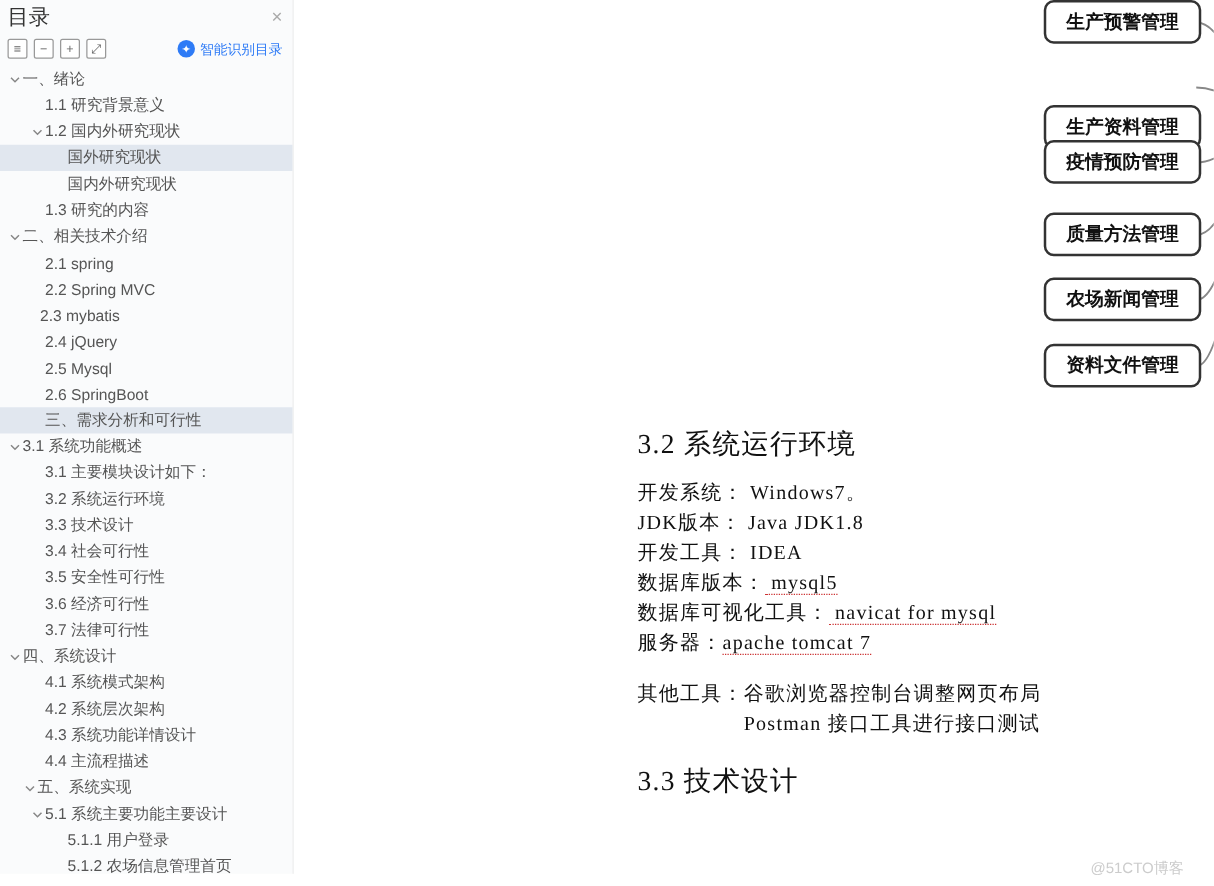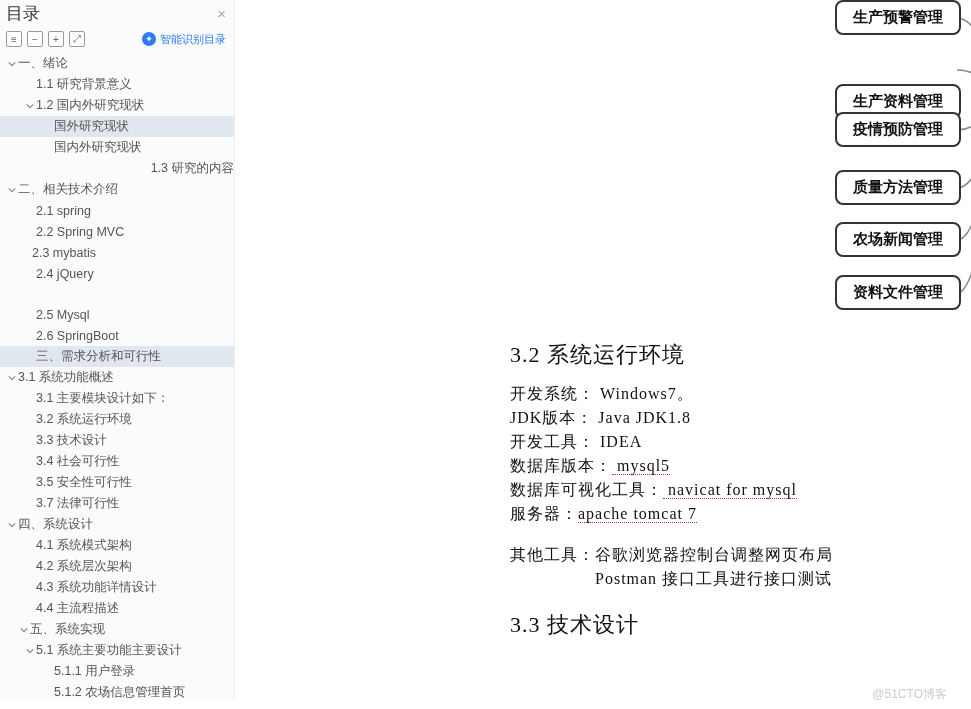--- a/index.html
+++ b/index.html
@@ -97,21 +97,21 @@
         <span class="lbl">1.2 国内外研究现状</span>
       </div>
       <div class="row sel" style="padding-left: 42px;">
         <span class="chev"></span>
         <span class="lbl">国外研究现状</span>
       </div>
       <div class="row" style="padding-left: 42px;">
         <span class="chev"></span>
         <span class="lbl">国内外研究现状</span>
       </div>
-      <div class="row" style="padding-left: 24px; justify-content: flex-end;">
+      <div class="row" style="padding-left: 24px;">
         <span class="chev"></span>
         <span class="lbl">1.3 研究的内容</span>
       </div>
       <div class="row" style="padding-left: 6px;">
         <span class="chev">
           <svg viewBox="0 0 10 10">
             <path d="M1 3 L5 7 L9 3" fill="none" stroke="#888" stroke-width="1.5"></path>
           </svg>
         </span>
         <span class="lbl">二、相关技术介绍</span>
@@ -125,21 +125,21 @@
         <span class="lbl">2.2 Spring MVC</span>
       </div>
       <div class="row" style="padding-left: 20px;">
         <span class="chev"></span>
         <span class="lbl">2.3 mybatis</span>
       </div>
       <div class="row" style="padding-left: 24px;">
         <span class="chev"></span>
         <span class="lbl">2.4 jQuery</span>
       </div>
-      <div class="row" style="padding-left: 24px; margin-top: 20px;">
+      <div class="row" style="padding-left: 24px;">
         <span class="chev"></span>
         <span class="lbl">2.5 Mysql</span>
       </div>
       <div class="row" style="padding-left: 24px;">
         <span class="chev"></span>
         <span class="lbl">2.6 SpringBoot</span>
       </div>
       <div class="row sel" style="padding-left: 24px;">
         <span class="chev"></span>
         <span class="lbl">三、需求分析和可行性</span>
@@ -164,20 +164,24 @@
         <span class="chev"></span>
         <span class="lbl">3.3 技术设计</span>
       </div>
       <div class="row" style="padding-left: 24px;">
         <span class="chev"></span>
         <span class="lbl">3.4 社会可行性</span>
       </div>
       <div class="row" style="padding-left: 24px;">
         <span class="chev"></span>
         <span class="lbl">3.5 安全性可行性</span>
+      </div>
+      <div class="row" style="padding-left: 24px;">
+        <span class="chev"></span>
+        <span class="lbl">3.6 经济可行性</span>
       </div>
       <div class="row" style="padding-left: 24px;">
         <span class="chev"></span>
         <span class="lbl">3.7 法律可行性</span>
       </div>
       <div class="row" style="padding-left: 6px;">
         <span class="chev">
           <svg viewBox="0 0 10 10">
             <path d="M1 3 L5 7 L9 3" fill="none" stroke="#888" stroke-width="1.5"></path>
           </svg>

